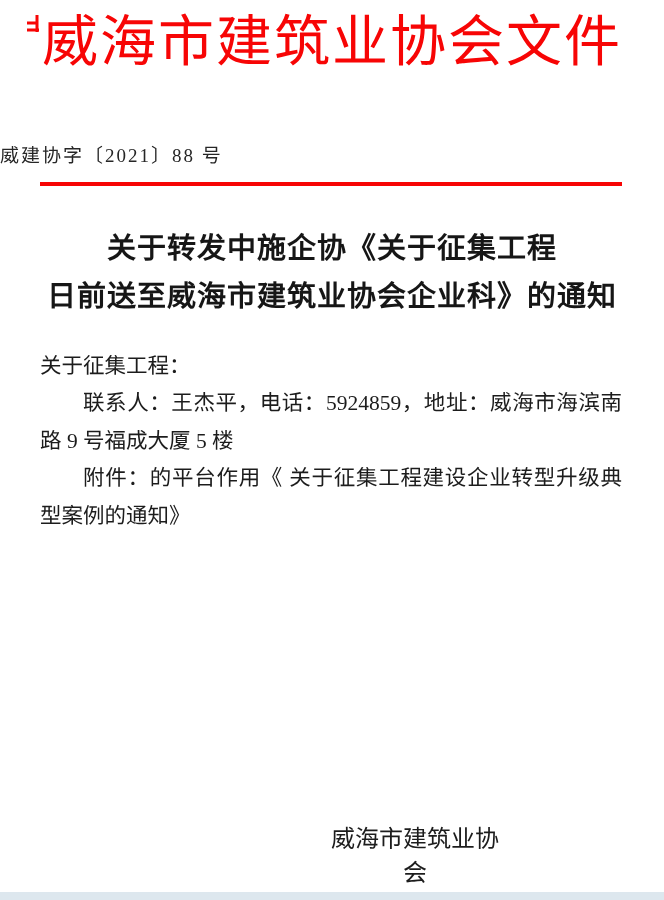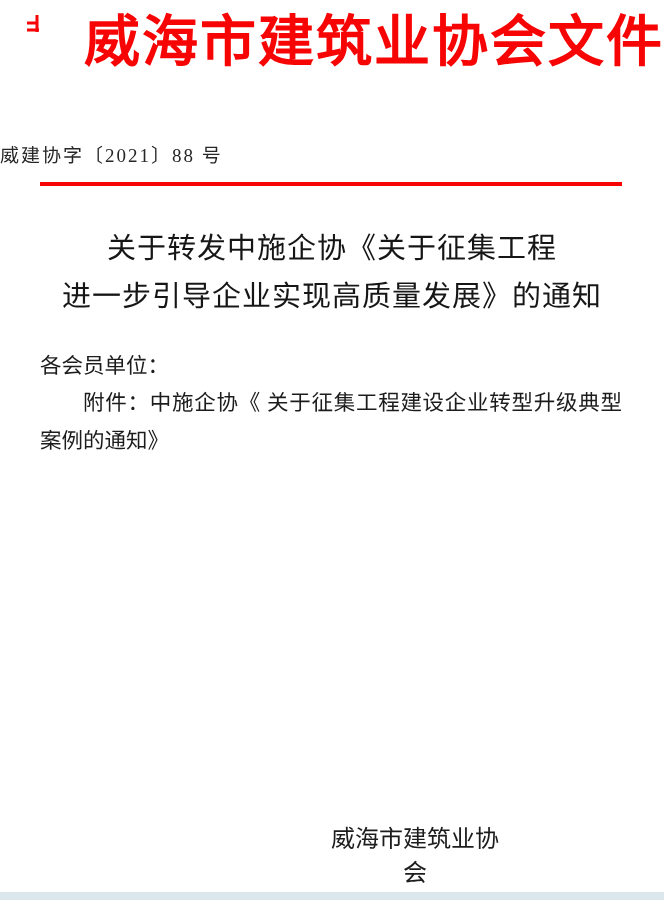--- a/index.html
+++ b/index.html
@@ -25,23 +25,23 @@
     width: 12px;
     height: 17px;
   }
 
   
   .org-title {
     position: absolute;
     top: 8px;
     left: 0;
     width: 100%;
-    text-align: right;
+    text-align: center;
     font-size: 56px;
-    font-weight: bold;
+    font-weight: normal;
     color: #f70505;
     letter-spacing: 2px;
     white-space: nowrap;
     line-height: 68px;
   }
 
   .doc-number {
     position: absolute;
     top: 140px;
     left: 0;
@@ -61,21 +61,21 @@
     background: #f70505;
   }
 
   .doc-title {
     position: absolute;
     top: 224px;
     left: 0;
     width: 100%;
     text-align: center;
     font-size: 29px;
-    font-weight: normal;
+    font-weight: bold;
     line-height: 48px;
     color: #161616;
     letter-spacing: 1px;
   }
 
   .body-text {
     position: absolute;
     top: 348px;
     left: 40px;
     width: 582px;
@@ -130,26 +130,27 @@
   </svg>
 
   <div class="org-title">威海市建筑业协会文件</div>
 
   <div class="doc-number">威建协字〔2021〕88 号</div>
 
   <div class="red-rule"></div>
 
   <div class="doc-title">
     <div>关于转发中施企协《关于征集工程</div>
-    <div>进一步引导企业实现高质量发展》的通知</div>
+    <div>日前送至威海市建筑业协会企业科》的通知</div>
   </div>
 
   <div class="body-text">
-    <p class="salutation">各会员单位：</p>
-    <p>附件：中施企协《 关于征集工程建设企业转型升级典型案例的通知》</p>
+    <p class="salutation">关于征集工程：</p>
+    <p>联系人：王杰平，电话：5924859，地址：威海市海滨南路 9 号福成大厦 5 楼</p>
+    <p>附件：的平台作用《 关于征集工程建设企业转型升级典型案例的通知》</p>
   </div>
 
   <div class="signature-block">
     <div class="sig-org">威海市建筑业协会</div>
     <div class="sig-date">2021 年 8 月 23 日</div>
   </div>
 
   <div class="bottom-strip"></div>
 
 </div>

